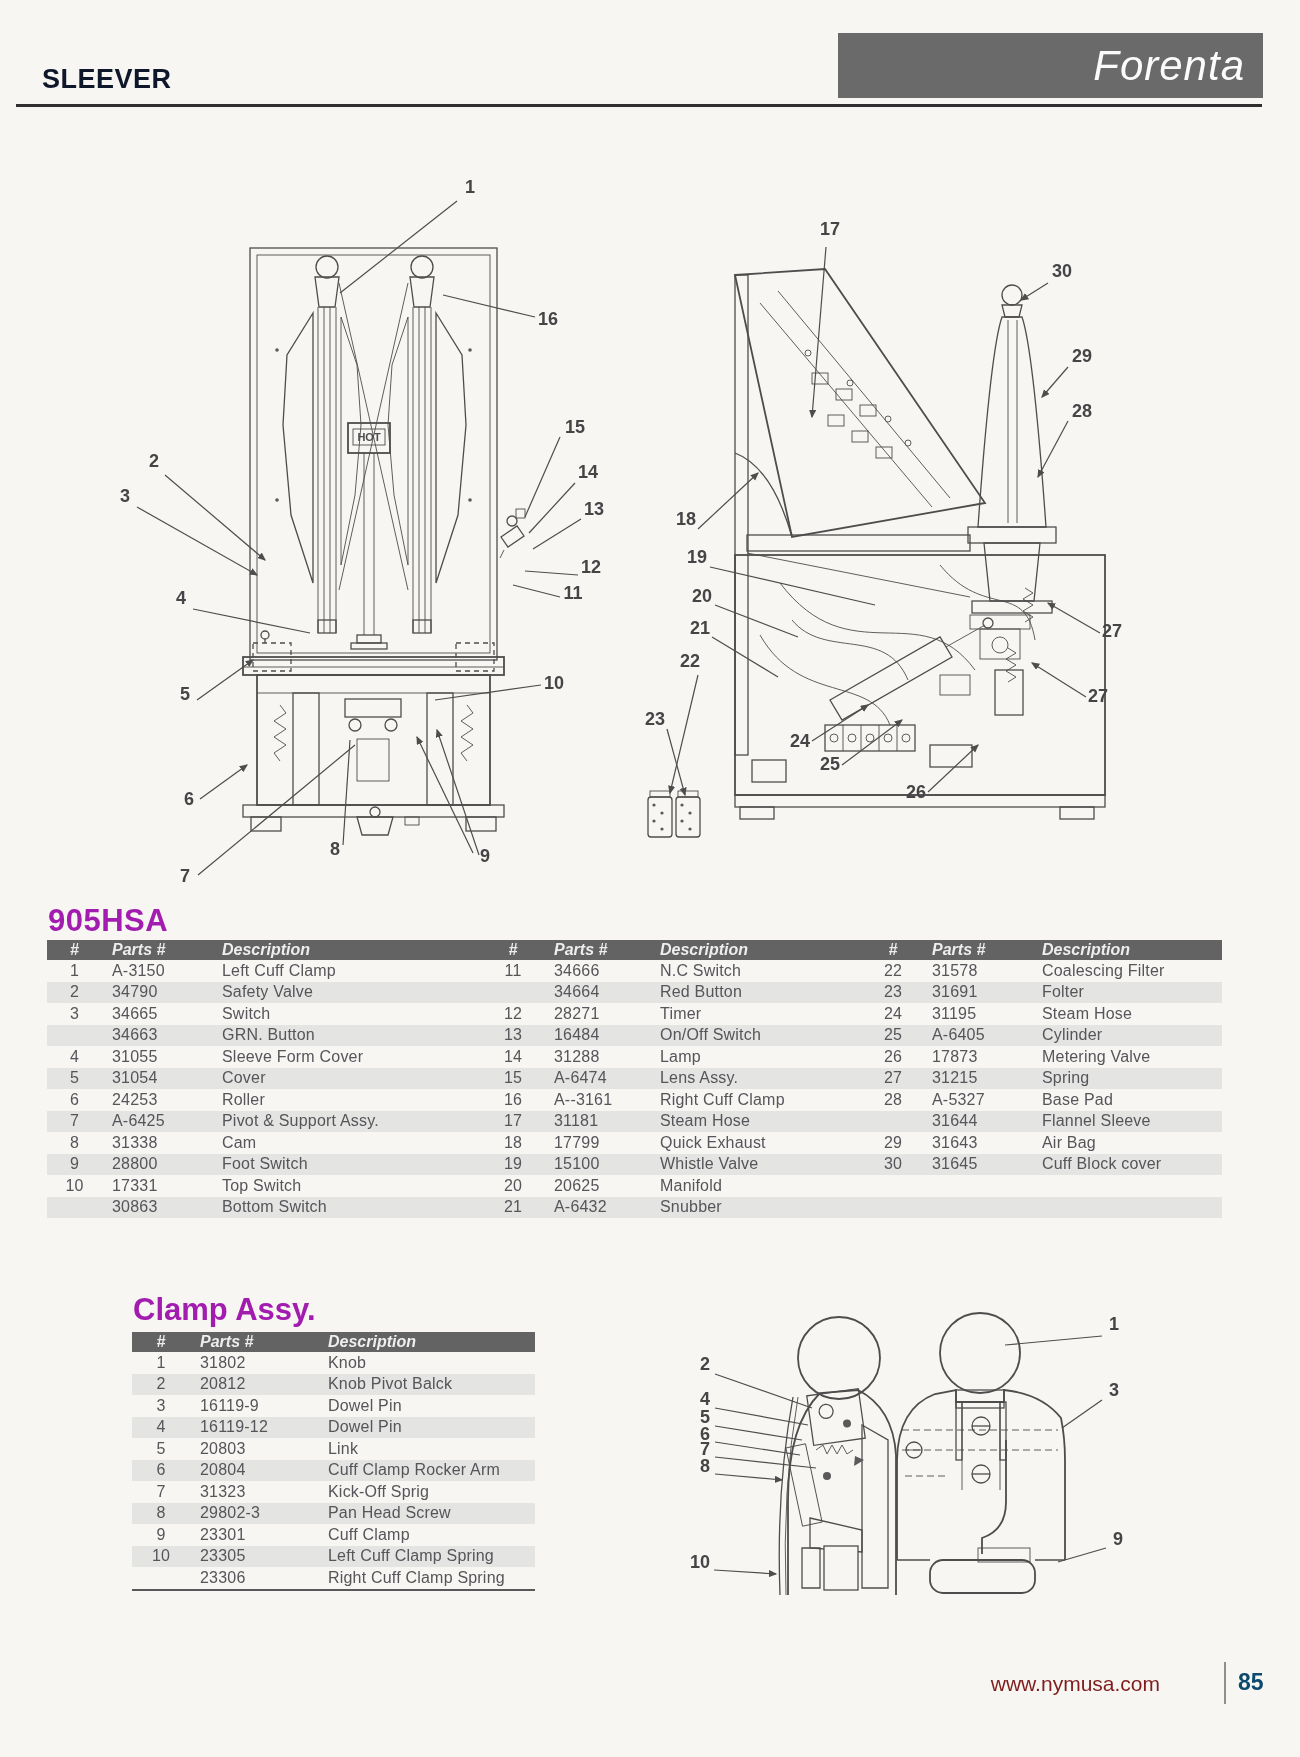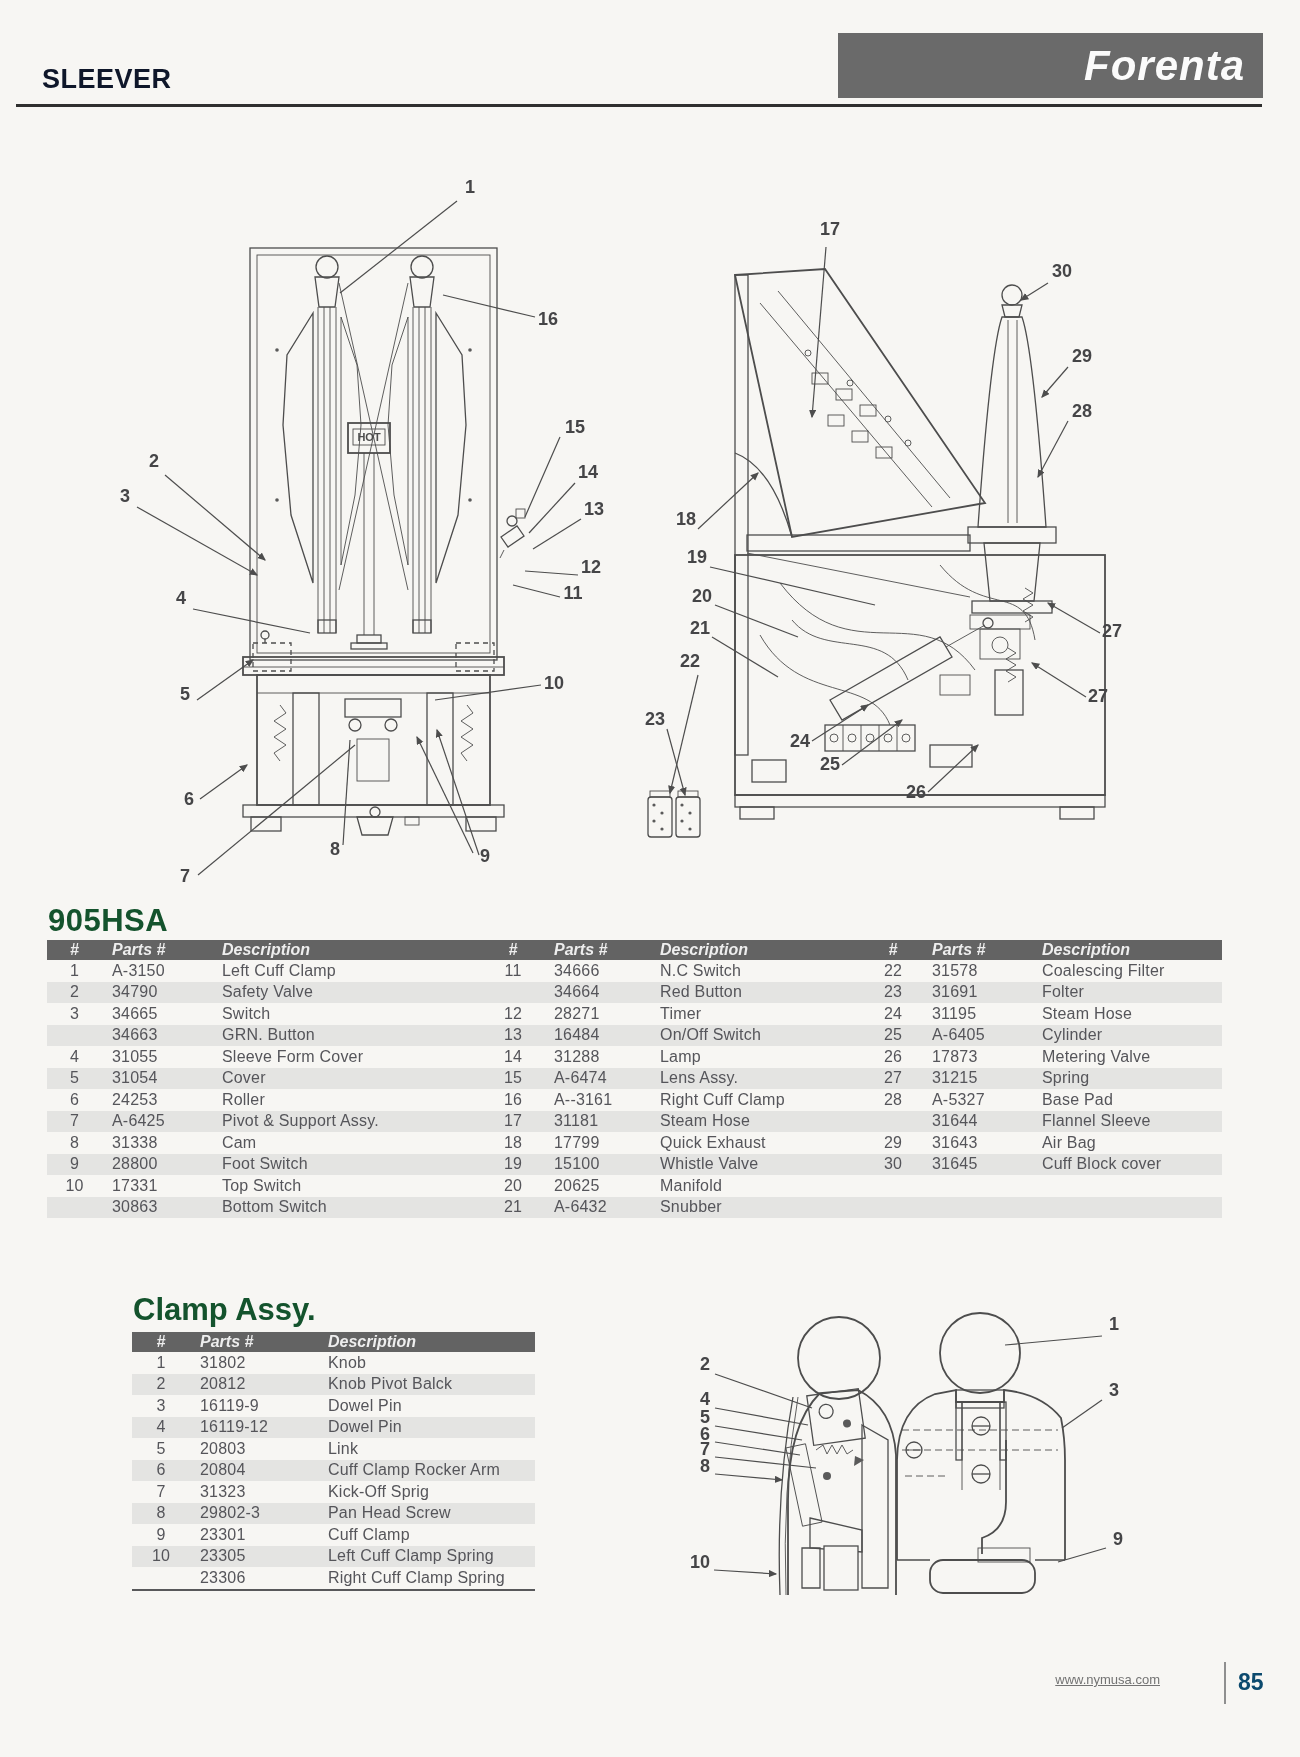--- a/index.html
+++ b/index.html
@@ -4,58 +4,58 @@
 <style>
   html,body{margin:0;padding:0;background:#f7f6f3;}
   .page{position:relative;width:1300px;height:1757px;background:#f7f6f3;overflow:hidden;
         font-family:"Liberation Sans",sans-serif;color:#55555a;}
   
   .sleever-title{position:absolute;left:42px;top:64px;font-size:27px;font-weight:bold;
         letter-spacing:.5px;color:#0f172a;}
   .header-rule{position:absolute;left:16px;top:104px;width:1246px;height:3px;background:#2f2f2f;}
   .brand-banner{position:absolute;left:838px;top:33px;width:425px;height:65px;background:#6a6a6a;
         display:flex;align-items:center;justify-content:flex-end;padding-right:18px;box-sizing:border-box;}
-  .brand-banner span{font-size:42px;font-weight:bold;font-style:italic;color:#fbfbfb;letter-spacing:1px;}
+  .brand-banner span{font-size:42px;font-weight:normal;font-style:italic;color:#fbfbfb;letter-spacing:1px;}
   
   .diagram{position:absolute;}
   #front-view{left:105px;top:165px;width:545px;height:730px;}
   #side-view{left:640px;top:205px;width:560px;height:700px;}
   #clamp-views{left:690px;top:1290px;width:450px;height:320px;}
   svg{display:block;width:100%;height:100%;}
   .art *{fill:none;stroke:#4d4d4d;stroke-width:1.3px;}
   .art .thin{stroke-width:.9px;}
   .art .thick{stroke-width:1.8px;}
   .art .dark{fill:#5a5a5a;stroke:none;}
   .art .dash{stroke-dasharray:7 4;}
   .art .bg{fill:#f7f6f3;}
   svg text{font-family:"Liberation Sans",sans-serif;}
   .co{font-size:18px;font-weight:600;fill:#454547;text-anchor:middle;}
   .hot-text{font-size:11px;font-weight:bold;fill:#4d4d4d;text-anchor:middle;stroke:none;}
   .leader{stroke:#4d4d4d;stroke-width:1.2px;}
   
-  .sec-title{position:absolute;font-weight:bold;color:#14532d;}
+  .sec-title{position:absolute;font-weight:bold;color:#a21caf;}
   #title-905{left:48px;top:903px;font-size:31px;letter-spacing:.5px;}
   #title-clamp{left:133px;top:1292px;font-size:31px;}
   
   .tbl-wrap{position:absolute;}
   #main-table-wrap{left:47px;top:940px;width:1175px;}
   #clamp-table-wrap{left:132px;top:1332px;width:403px;}
   table{border-collapse:collapse;table-layout:fixed;width:100%;}
   th{background:#636363;color:#eeeeee;font-style:italic;font-weight:bold;font-size:16px;
      height:20px;padding:0;white-space:nowrap;}
   td{font-size:16px;height:21.5px;padding:0;white-space:nowrap;overflow:hidden;color:#55555a;
      letter-spacing:.2px;}
   tbody tr:nth-child(even){background:#e4e4e2;}
   th.c0,td.c0{text-align:center;}
   th.c1,td.c1,th.c2,td.c2{text-align:left;padding-left:10px;}
   th.c2,td.c2{padding-left:8px;}
   #clamp-table{border-bottom:2px solid #58585a;}
   
   .footer-site{position:absolute;left:900px;top:1672px;width:260px;text-align:right;
-     font-size:13px;color:#737373;text-decoration:underline;}
+     font-size:21px;color:#7f1d1d;}
   .footer-divider{position:absolute;left:1224px;top:1662px;width:2px;height:42px;background:#8f8f8f;}
   .footer-page{position:absolute;left:1238px;top:1669px;font-size:23px;font-weight:bold;color:#0c4a6e;}
 </style>
 </head>
 <body>
 
 <div class="page">
 
   <svg width="0" height="0" style="position:absolute" aria-hidden="true">
     <defs>

